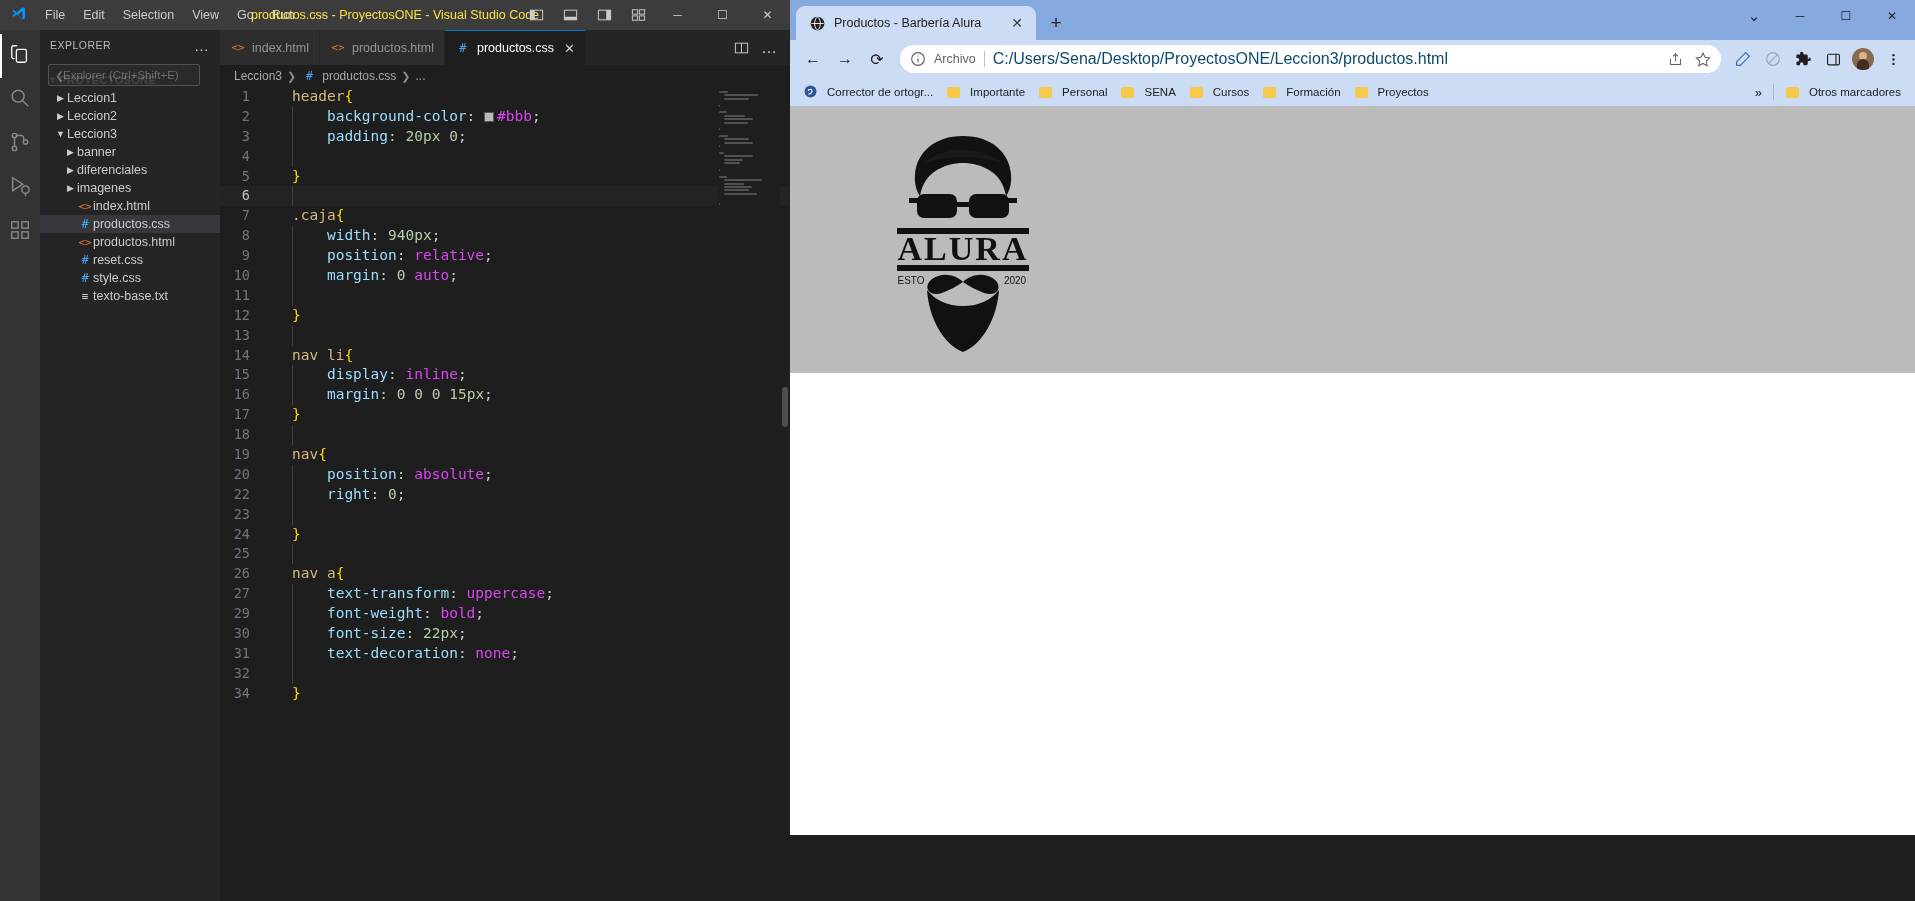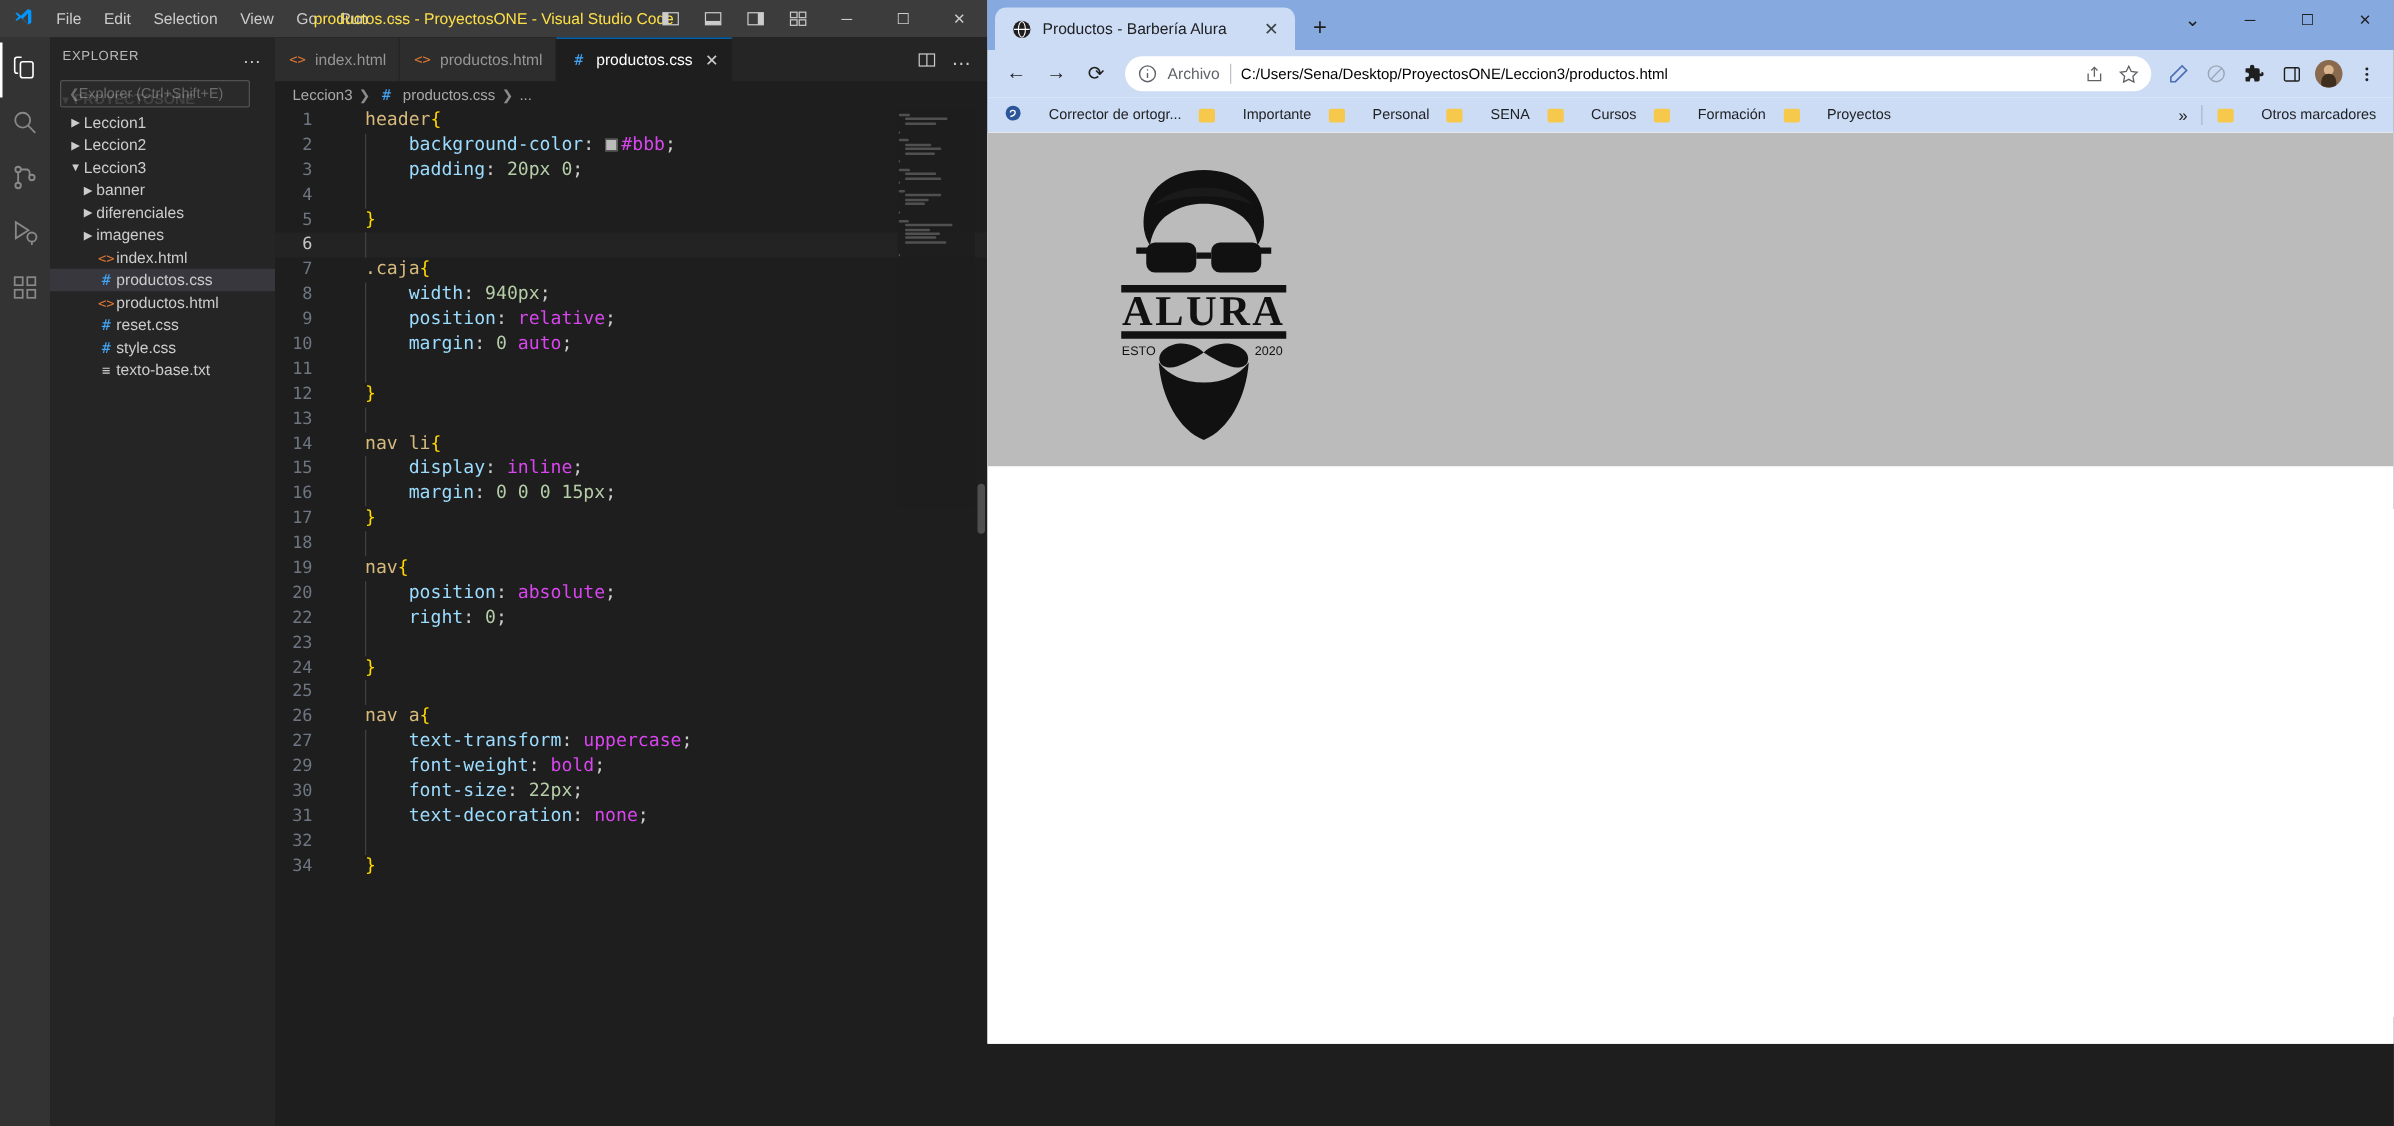--- a/index.html
+++ b/index.html
@@ -156,31 +156,31 @@
   }
   .br-navbtn { width: 30px; height: 30px; border-radius: 50%; display:flex; align-items:center; justify-content:center;
     color: #1f1f1f; font-size: 16px;}
   .br-omnibox {
     flex: 1; height: 28px; background: #ffffff; border-radius: 14px; display: flex; align-items: center;
     padding: 0 8px 0 10px; gap: 8px; margin: 0 6px; min-width:0;
   }
   .br-omni-info { width:16px; height:16px; flex:none; color:#5f6368;}
   .br-omni-scheme{ font-size: 12.5px; color: #5f6368; white-space:nowrap;}
   .br-omni-div{ width:1px; height:16px; background:#bdc1c6; flex:none;}
-  .br-omni-url{ font-size: 12px; color: #000000; white-space:nowrap; overflow:hidden; text-overflow:ellipsis; flex:1;}
+  .br-omni-url{ font-size: 16px; color: #0c4a6e; white-space:nowrap; overflow:hidden; text-overflow:ellipsis; flex:1;}
   .br-omni-ico{ width:20px; height:20px; flex:none; display:flex; align-items:center; justify-content:center; color:#5f6368;}
   .br-actbtn { width: 28px; height: 28px; display:flex; align-items:center; justify-content:center; color:#1f1f1f; flex:none;}
   .br-avatar { width:22px; height:22px; border-radius:50%; background:#8a6a4f; margin:0 3px; flex:none; overflow:hidden; position:relative;}
   .br-avatar::after{content:""; position:absolute; left:5px; top:11px; width:12px; height:12px; border-radius:50% 50% 0 0; background:#3f2d1e;}
   .br-avatar::before{content:""; position:absolute; left:7px; top:4px; width:8px; height:8px; border-radius:50%; background:#d9b38c;}
 
   .br-bookmarks {
     height: 28px; background: #ccdcf5; display: flex; align-items: center; gap: 2px; padding: 0 8px; font-size: 11.5px; color: #202124;
   }
-  .bm { display:flex; align-items:center; gap:22px; padding: 3px 6px; border-radius: 4px; white-space:nowrap;}
+  .bm { display:flex; align-items:center; gap:10px; padding: 3px 6px; border-radius: 4px; white-space:nowrap;}
   .bm-folder { width: 13px; height: 11px; background: #f6c84c; border-radius: 2px; flex:none;}
   .bm-sep { width:1px; height:16px; background:#a8b7d1; margin: 0 4px;}
   .bm-overflow{ padding: 3px 5px; font-size: 13px; }
 
   .br-viewport { flex: 1; background: #ffffff; position: relative; overflow: hidden; }
   .page-header { background: #bbbbbb; padding: 20px 0; position: relative; height: 267px;}
   .caja { width: 940px; margin: 0 auto; position: relative; height:100%;}
   .logo-wrap { width: 160px; padding-top: 4px; }
 </style>
 </head>

